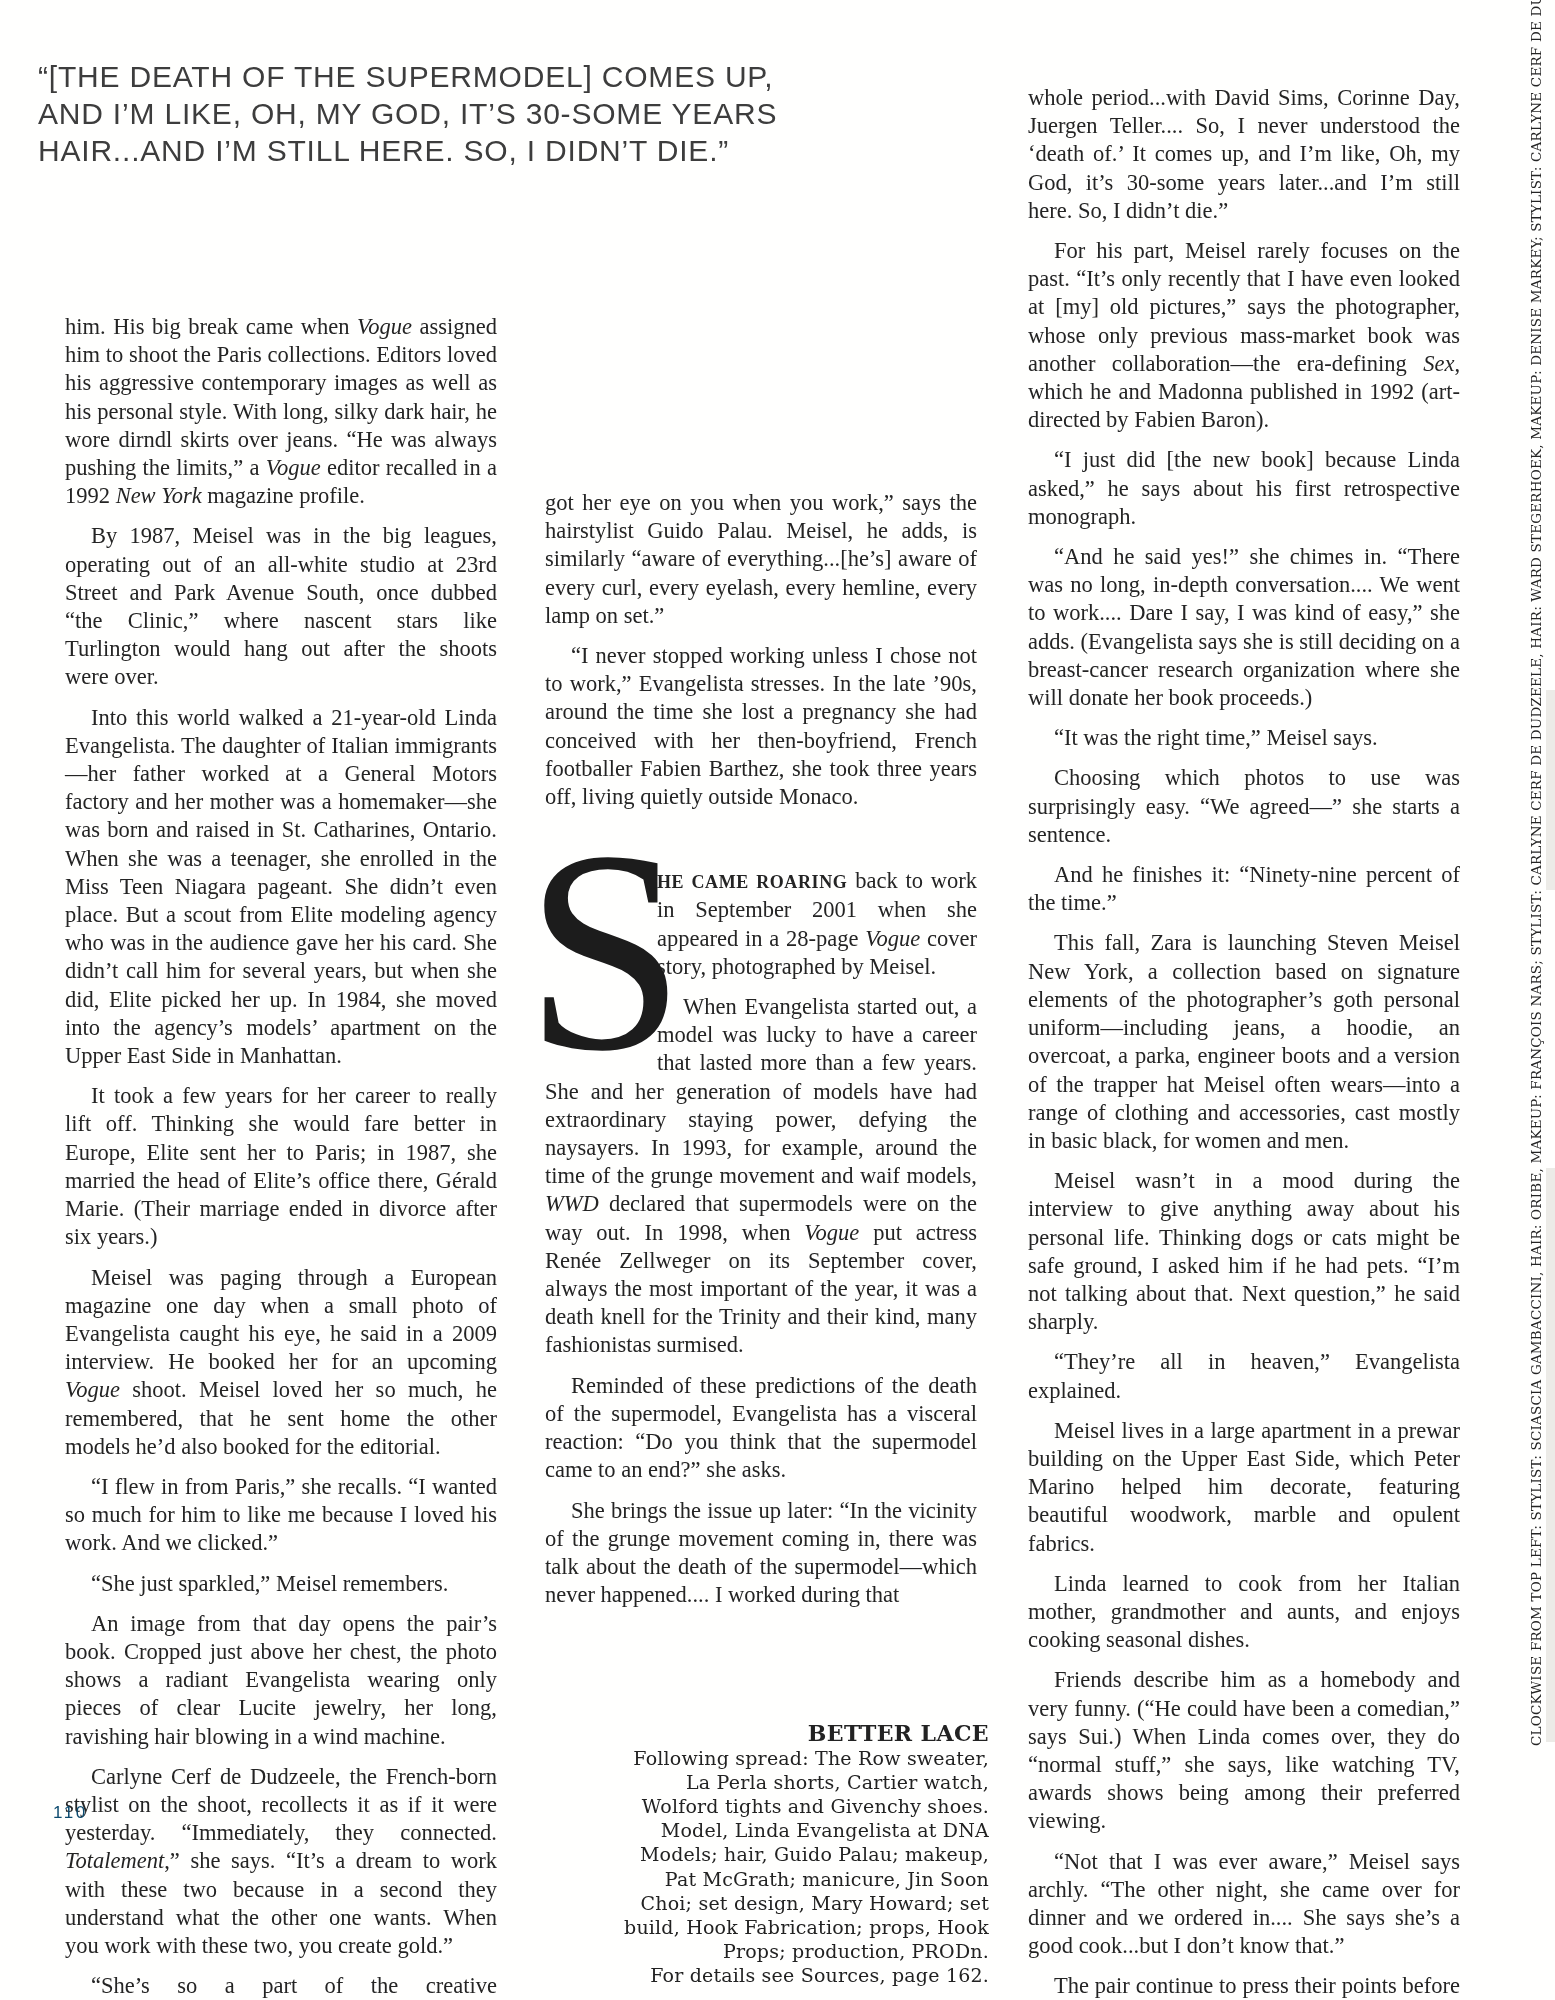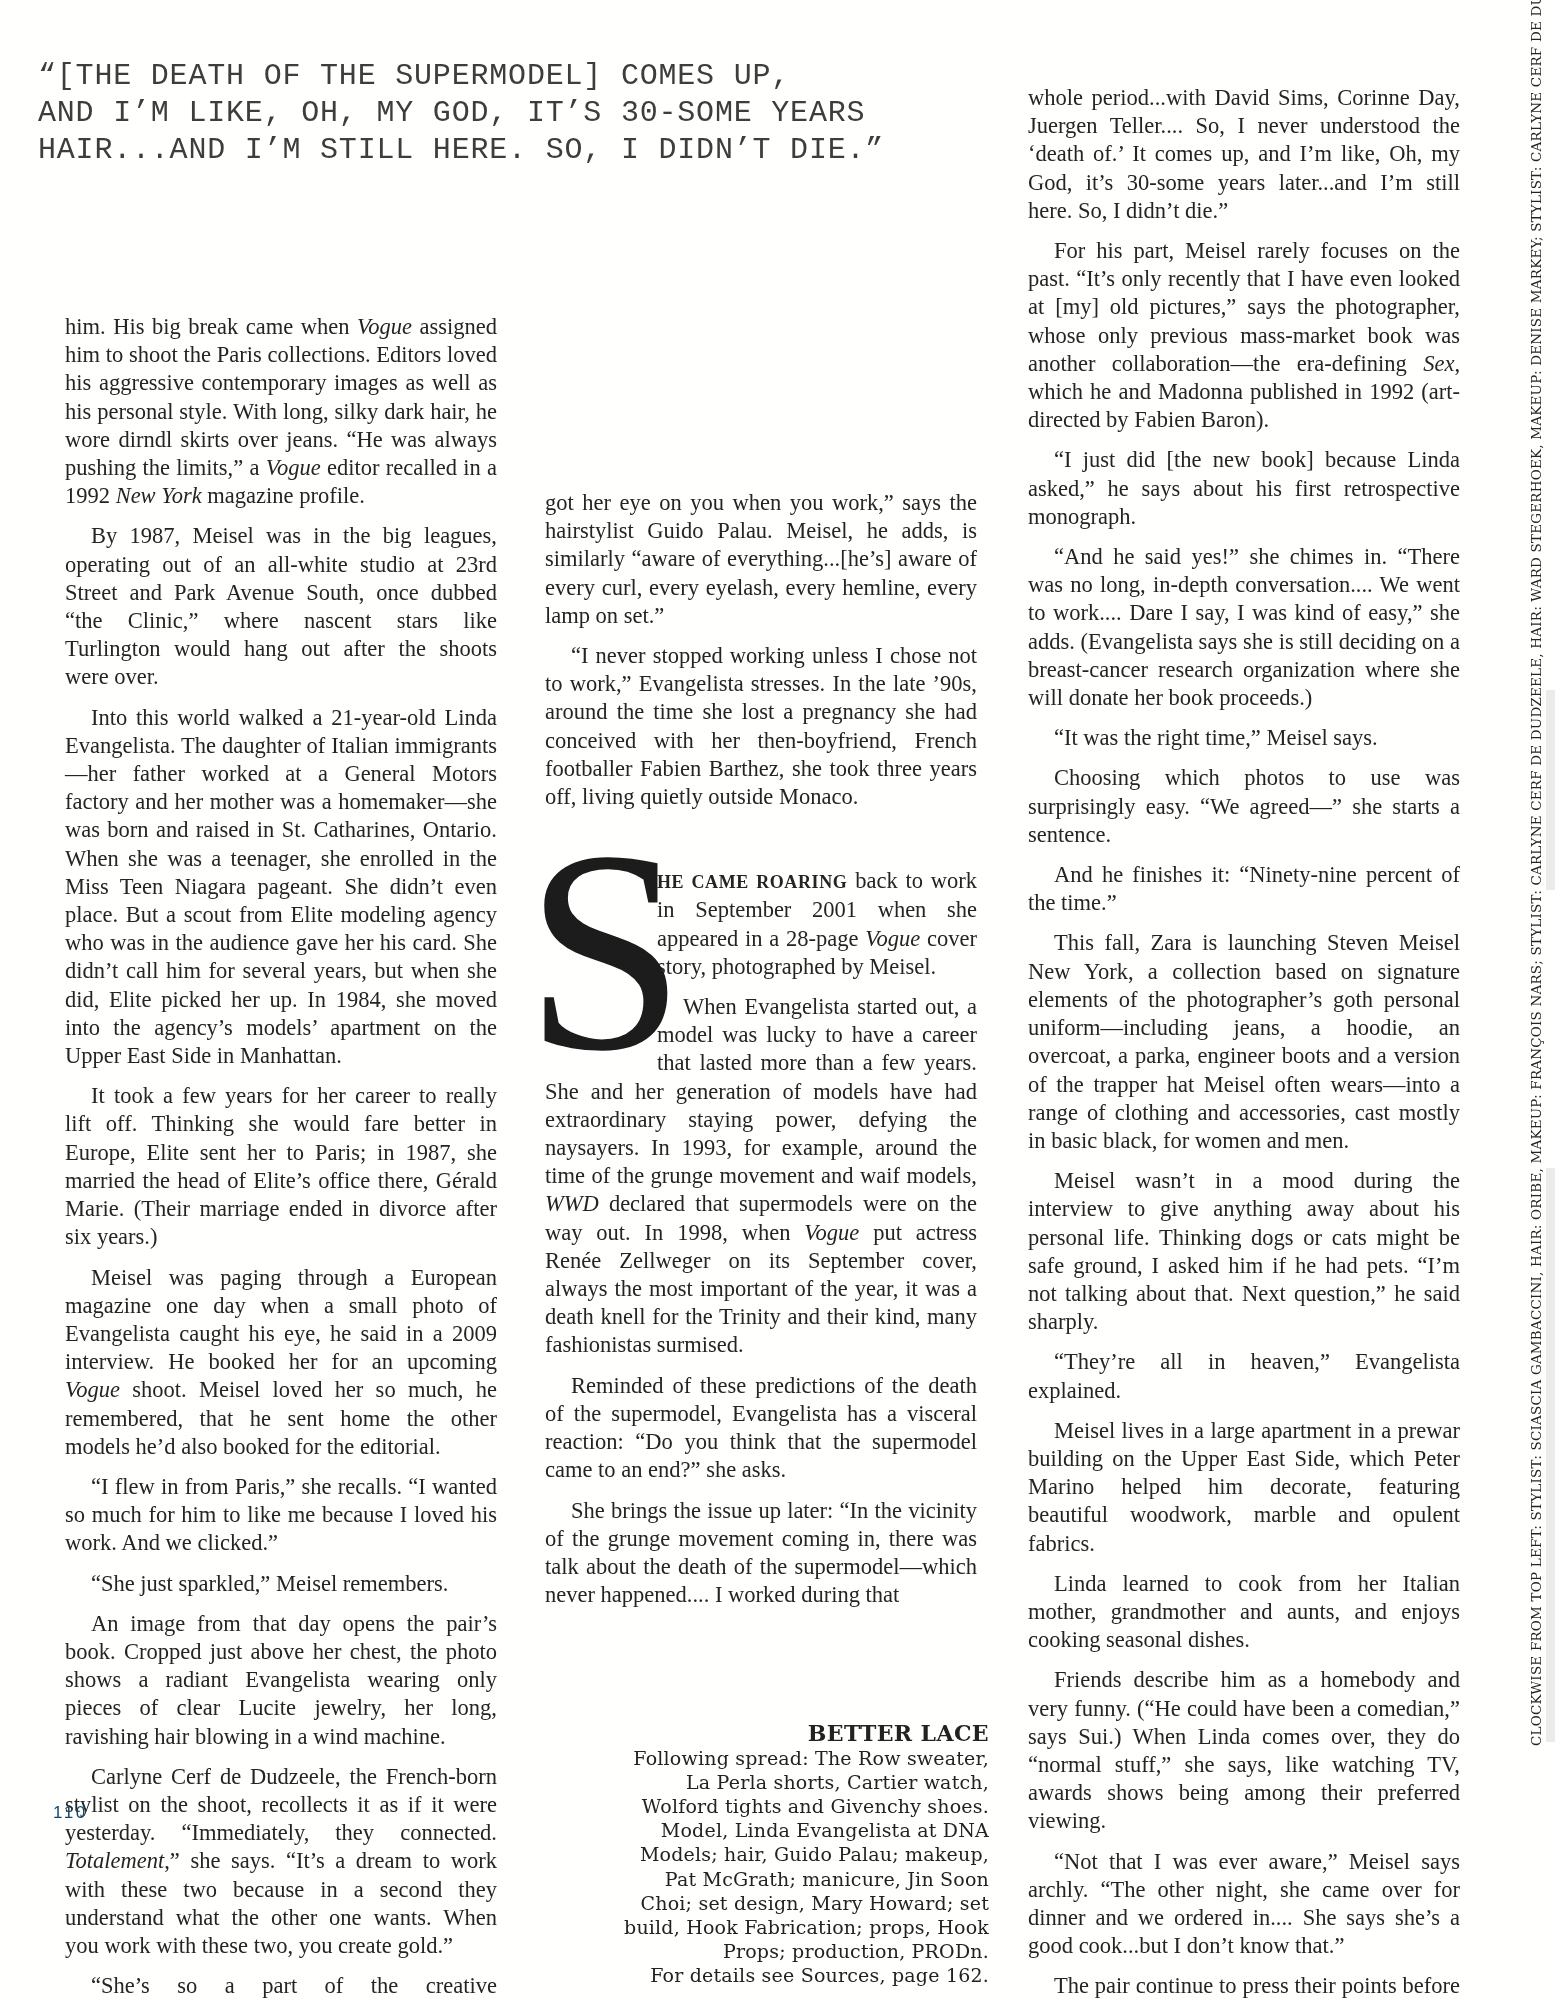--- a/index.html
+++ b/index.html
@@ -2,22 +2,22 @@
 <html><head>
 <meta charset="utf-8">
 <style>
   html,body{margin:0;padding:0;}
   body{width:1555px;height:2000px;position:relative;background:#fffffe;overflow:hidden;
        font-family:"Liberation Serif",serif;color:#242424;}
   .page{position:absolute;inset:0;}
 
   
   .pull-quote{position:absolute;left:38px;top:58px;width:700px;
-    font-family:Liberation Mono, monospace;font-weight:300;
-    font-size:30px;line-height:37px;letter-spacing:0.8px;color:#3d3d3d;text-align:right;}
+    font-family:Liberation Sans, sans-serif;font-weight:300;
+    font-size:30px;line-height:37px;letter-spacing:0.8px;color:#3d3d3d;}
   .pull-quote .pq-line{white-space:nowrap;}
 
   
   .col{position:absolute;width:456px;font-size:22.5px;line-height:28.2px;
        text-align:justify;color:#242424;}
   .col-1{left:53px;top:301px;}
   .col-2{left:533px;top:477px;}
   .col-3{left:1016px;top:72px;}
   .body-p{margin:12px;text-indent:26px;}
   .body-p.noindent{text-indent:0;}

